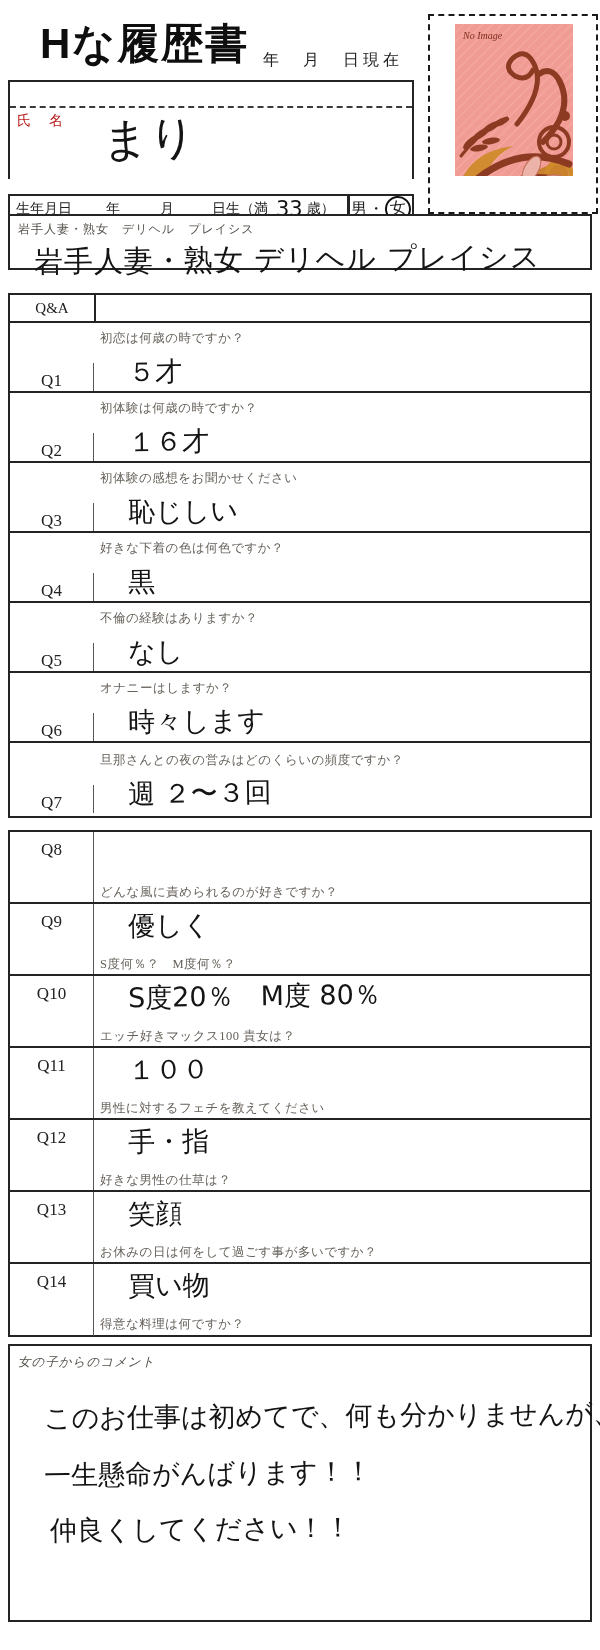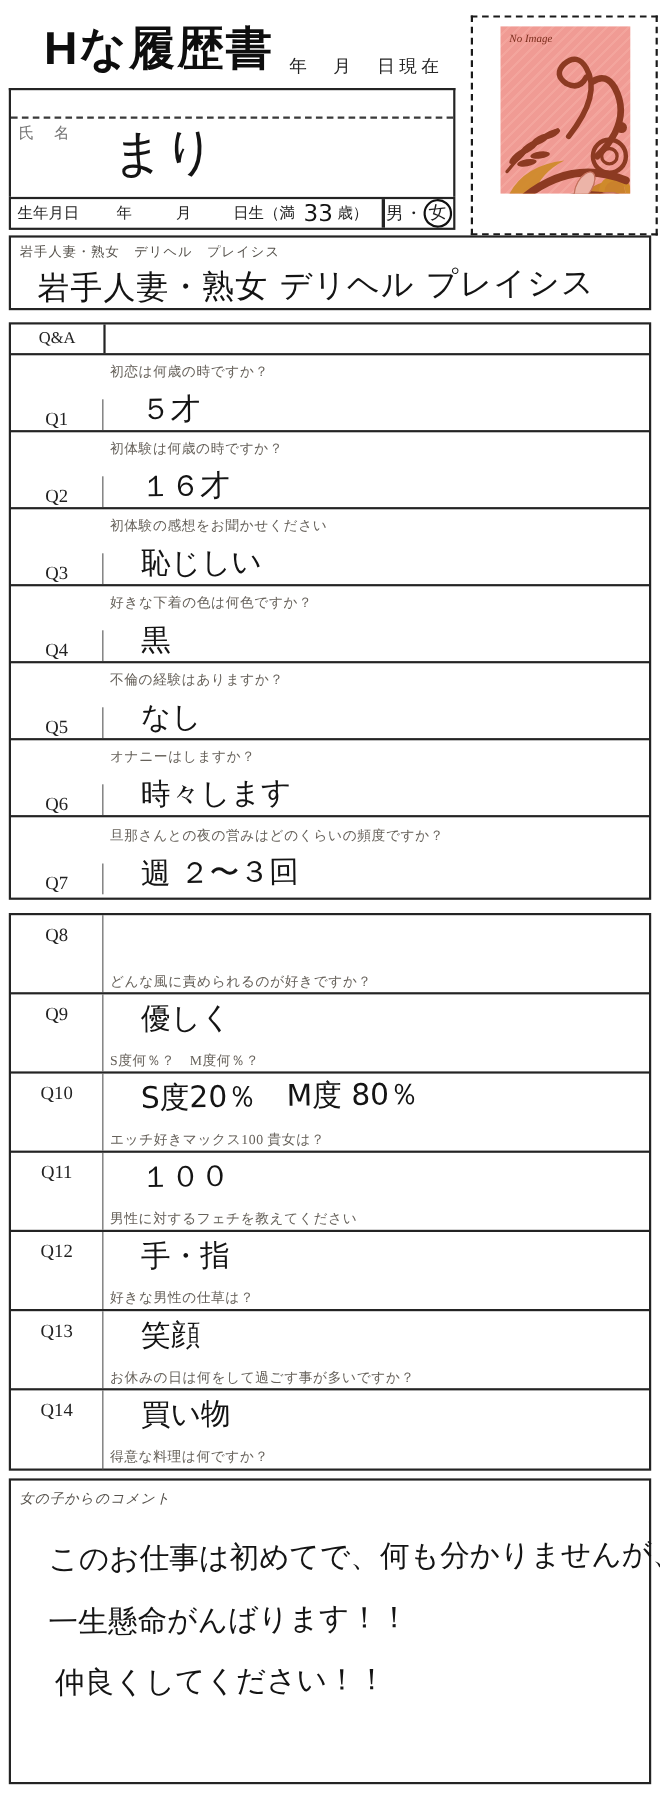--- a/index.html
+++ b/index.html
@@ -19,38 +19,38 @@
   .no-image{position:absolute;left:8px;top:6px;font-size:10px;font-style:italic;color:#7c2f1e;
             font-family:"Liberation Serif","DejaVu Serif",serif;}
   .photo-img svg{position:absolute;left:0;top:0;}
 
   
   .box{position:absolute;border:2px solid #242424;background:#fff;box-sizing:border-box;}
 
   
   .name-box{left:8px;top:80px;width:406px;height:99px;border-bottom:none;}
   .furigana-strip{height:24px;border-bottom:2px dashed #3a3a3a;}
-  .name-label{position:absolute;left:7px;top:30px;font-size:14px;letter-spacing:2px;color:#737373;}
+  .name-label{position:absolute;left:7px;top:30px;font-size:14px;letter-spacing:2px;color:#b91c1c;}
   .name-value{position:absolute;left:92px;top:26px;font-size:46px;transform:rotate(-2deg);}
 
-  .birth-row{left:8px;top:179px;width:406px;height:30px;display:flex;align-items:center;}
+  .birth-row{left:8px;top:194px;width:406px;height:30px;display:flex;align-items:center;}
   .birth-left{flex:0 0 337px;display:flex;align-items:center;font-size:14px;color:#222;white-space:nowrap;}
   .birth-left .seg{margin-left:6px;}
   .seg-year{margin-left:34px!important;}
   .seg-month{margin-left:40px!important;}
   .seg-day{margin-left:38px!important;}
   .age-hw{font-size:21px;font-weight:bold;margin:0 4px 0 8px;
           font-family:"DejaVu Sans","Liberation Sans",sans-serif;}
   .gender-cell{flex:1;border-left:3px solid #242424;height:100%;display:flex;align-items:center;
                justify-content:center;font-size:16px;gap:1px;}
   .female-circled{display:inline-block;border:2px solid #111;border-radius:50%;
                   padding:0 3px 1px 3px;transform:rotate(-6deg);}
 
   
-  .shop-box{left:8px;top:214px;width:584px;height:68px;padding-left:16px;}
+  .shop-box{left:8px;top:214px;width:584px;height:56px;padding-left:16px;}
   .shop-printed{position:absolute;left:8px;top:5px;font-size:12px;color:#55514b;letter-spacing:1px;}
   .shop-hw{position:absolute;left:24px;top:24px;font-size:29px;letter-spacing:1px;transform:rotate(-0.6deg);}
 
   
   .hw{font-family:"DejaVu Sans","Liberation Sans",sans-serif;color:#141414;font-weight:500;}
 
   
   .qa-box1{left:8px;top:293px;width:584px;height:525px;}
   .qa-box2{left:8px;top:830px;width:584px;height:507px;}
   .qa-head-row{height:26px;border-bottom:2px solid #242424;display:flex;}

